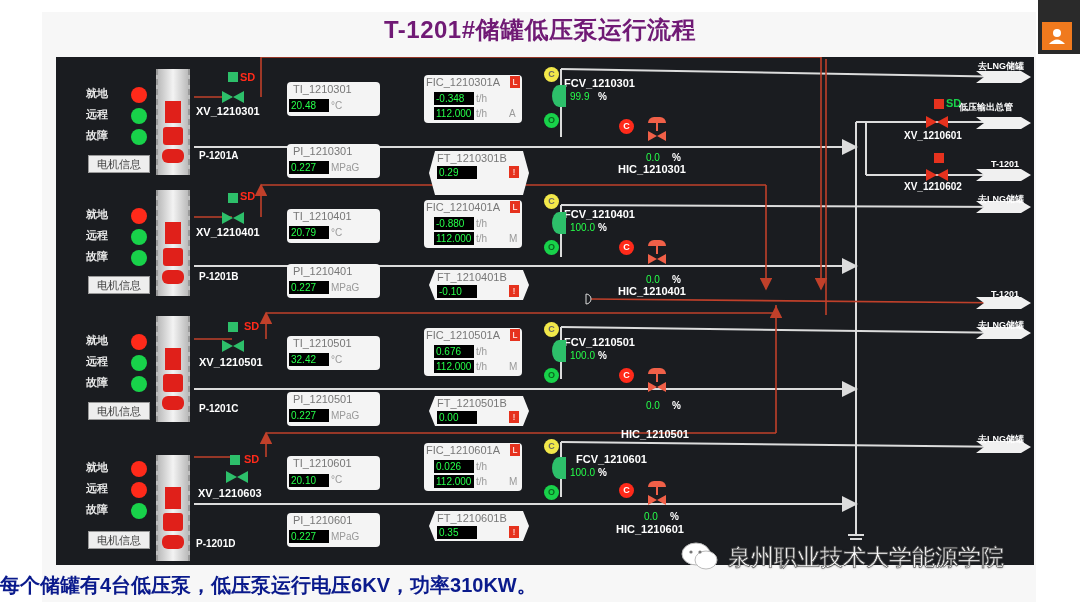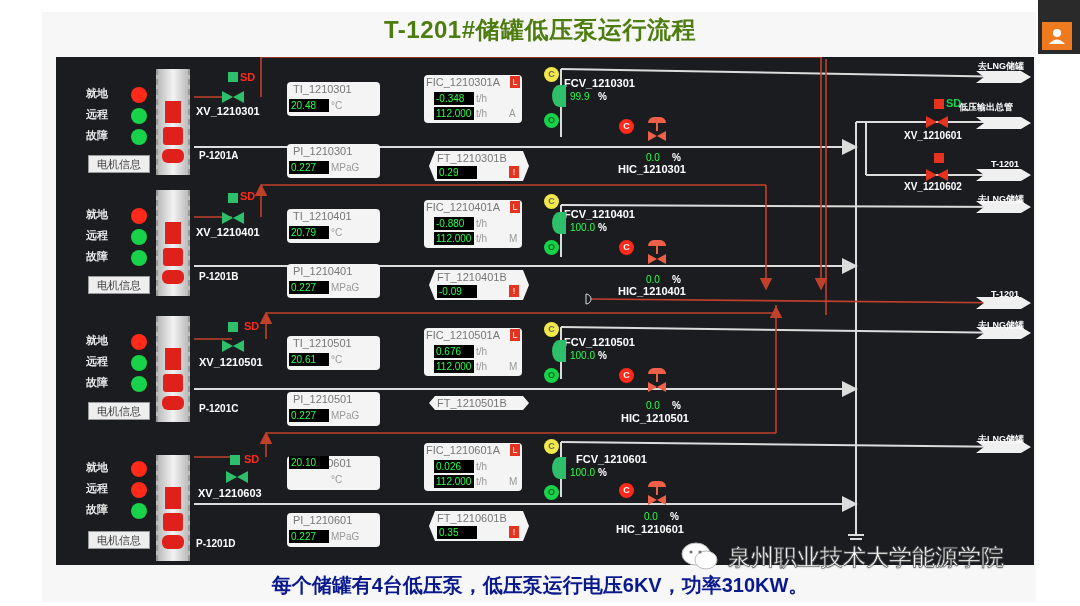--- a/index.html
+++ b/index.html
@@ -1,20 +1,20 @@
 <!DOCTYPE html>
 <html><head>
 <meta charset="utf-8">
 <style>
 *{box-sizing:border-box;margin:0;padding:0}
 body{width:1080px;height:606px;background:#ffffff;position:relative;overflow:hidden;font-family:"Liberation Sans",sans-serif}
 .slide{position:absolute;left:42px;top:12px;width:994px;height:590px;background:#f7f7f7}
-.title{position:absolute;left:0;top:14px;width:1080px;text-align:center;font-size:24px;font-weight:bold;color:#4d7c0f;letter-spacing:0.5px}
+.title{position:absolute;left:0;top:14px;width:1080px;text-align:center;font-size:24px;font-weight:bold;color:#701a75;letter-spacing:0.5px}
 .hmi{position:absolute;left:56px;top:57px;width:978px;height:508px;background:#1a1c20;overflow:hidden}
-.caption{position:absolute;left:0;top:572px;width:1080px;text-align:center;font-size:20px;font-weight:bold;color:#0a1a8c}
+.caption{position:absolute;left:0;top:572px;width:1080px;text-align:left;font-size:20px;font-weight:bold;color:#0a1a8c}
 .watermark{position:absolute;left:728px;top:542px;font-size:23px;color:#fff;-webkit-text-stroke:0.6px #555;text-shadow:0 0 2px #444;font-family:"DejaVu Sans",sans-serif}
 .wm-icon{position:absolute;left:680px;top:540px;width:40px;height:32px}
 .cam{position:absolute;left:1038px;top:0;width:42px;height:54px;background:#2a2a2a}
 .cam-btn{position:absolute;left:1042px;top:22px;width:30px;height:28px;background:#f07a1e;display:flex;align-items:center;justify-content:center}
 .lbl{position:absolute;color:#fff;font-size:11px;font-weight:bold;white-space:nowrap}
 .lblcn{position:absolute;color:#e6e6e6;font-size:11px;font-weight:bold}
 .lamp{position:absolute;width:16px;height:16px;border-radius:50%}
 .red{background:#ff2a1a}
 .green{background:#18d24a}
 .motorbtn{position:absolute;width:62px;height:18px;background:#eee;border:1px solid #999;color:#444;font-size:11px;text-align:center;line-height:16px}
@@ -143,21 +143,21 @@
     </div>
     <div class="panel" style="left:368px;top:18px;width:98px;height:48px">
       <div class="ph" style="left:2px">FIC_1210301A</div>
       <div class="tagL" style="left:86px;top:1px">L</div>
       <div class="vbox" style="left:10px;top:17px;width:40px">-0.348</div>
       <div class="vbox" style="left:10px;top:32px;width:40px">112.000</div>
       <div class="unit" style="left:52px;top:18px">t/h</div>
       <div class="unit" style="left:52px;top:33px">t/h</div>
       <div class="unit" style="left:85px;top:33px">A</div>
     </div>
-    <div class="panel" style="left:373px;top:94px;width:100px;height:30px;clip-path:polygon(6% 0,94% 0,100% 50%,94% 100%,6% 100%,0 50%)">
+    <div class="panel" style="left:373px;top:94px;width:100px;height:44px;clip-path:polygon(6% 0,94% 0,100% 50%,94% 100%,6% 100%,0 50%)">
       <div class="ph" style="left:8px">FT_1210301B</div>
       <div class="vbox" style="left:8px;top:15px;width:40px">0.29</div>
       <div class="tagL" style="left:80px;top:15px">!</div>
     </div>
     <div class="circ cy" style="left:488px;top:10px">C</div>
     <div class="circ co" style="left:488px;top:56px">O</div>
     <div class="lbl" style="left:508px;top:20px">FCV_1210301</div>
     <div class="grn" style="left:514px;top:34px">99.9</div>
     <div class="pct" style="left:542px;top:34px">%</div>
     <div style="position:absolute;left:496px;top:28px;width:14px;height:22px;border-radius:50% 0 0 50%;background:#2dbf6a"></div>
@@ -208,21 +208,21 @@
       <div class="ph" style="left:2px">FIC_1210401A</div>
       <div class="tagL" style="left:86px;top:1px">L</div>
       <div class="vbox" style="left:10px;top:17px;width:40px">-0.880</div>
       <div class="vbox" style="left:10px;top:32px;width:40px">112.000</div>
       <div class="unit" style="left:52px;top:18px">t/h</div>
       <div class="unit" style="left:52px;top:33px">t/h</div>
       <div class="unit" style="left:85px;top:33px">M</div>
     </div>
     <div class="panel" style="left:373px;top:92px;width:100px;height:30px;clip-path:polygon(6% 0,94% 0,100% 50%,94% 100%,6% 100%,0 50%)">
       <div class="ph" style="left:8px">FT_1210401B</div>
-      <div class="vbox" style="left:8px;top:15px;width:40px">-0.09</div>
+      <div class="vbox" style="left:8px;top:15px;width:40px">-0.10</div>
       <div class="tagL" style="left:80px;top:15px">!</div>
     </div>
     <div class="circ cy" style="left:488px;top:16px">C</div>
     <div class="circ co" style="left:488px;top:62px">O</div>
     <div class="lbl" style="left:508px;top:30px">FCV_1210401</div>
     <div class="grn" style="left:514px;top:44px">100.0</div>
     <div class="pct" style="left:542px;top:44px">%</div>
     <div style="position:absolute;left:496px;top:34px;width:14px;height:22px;border-radius:50% 0 0 50%;background:#2dbf6a"></div>
     <div class="circ cr" style="left:563px;top:62px">C</div>
     <div style="position:absolute;left:592px;top:62px;width:18px;height:24px">
@@ -252,38 +252,38 @@
         <div class="m3"></div>
       </div>
     <div class="lbl" style="left:143px;top:99px;font-size:10px">P-1201C</div>
     <div style="position:absolute;left:172px;top:18px;width:10px;height:10px;background:#2dbf6a"></div>
     <div class="sd" style="left:188px;top:16px">SD</div>
     <div style="position:absolute;left:166px;top:36px;border-top:6px solid transparent;border-bottom:6px solid transparent;border-left:11px solid #2dbf6a"></div>
     <div style="position:absolute;left:177px;top:36px;border-top:6px solid transparent;border-bottom:6px solid transparent;border-right:11px solid #2dbf6a"></div>
     <div class="lbl" style="left:143px;top:52px">XV_1210501</div>
     <div class="panel" style="left:231px;top:32px;width:93px;height:34px">
       <div class="ph">TI_1210501</div>
-      <div class="vbox" style="left:2px;top:17px;width:40px">20.61</div>
+      <div class="vbox" style="left:2px;top:17px;width:40px">32.42</div>
       <div class="unit" style="left:44px;top:18px">°C</div>
     </div>
     <div class="panel" style="left:231px;top:88px;width:93px;height:34px">
       <div class="ph">PI_1210501</div>
       <div class="vbox" style="left:2px;top:17px;width:40px">0.227</div>
       <div class="unit" style="left:44px;top:18px">MPaG</div>
     </div>
     <div class="panel" style="left:368px;top:24px;width:98px;height:48px">
       <div class="ph" style="left:2px">FIC_1210501A</div>
       <div class="tagL" style="left:86px;top:1px">L</div>
       <div class="vbox" style="left:10px;top:17px;width:40px">0.676</div>
       <div class="vbox" style="left:10px;top:32px;width:40px">112.000</div>
       <div class="unit" style="left:52px;top:18px">t/h</div>
       <div class="unit" style="left:52px;top:33px">t/h</div>
       <div class="unit" style="left:85px;top:33px">M</div>
     </div>
-    <div class="panel" style="left:373px;top:92px;width:100px;height:14px;clip-path:polygon(6% 0,94% 0,100% 50%,94% 100%,6% 100%,0 50%)">
+    <div class="panel" style="left:373px;top:92px;width:100px;height:30px;clip-path:polygon(6% 0,94% 0,100% 50%,94% 100%,6% 100%,0 50%)">
       <div class="ph" style="left:8px">FT_1210501B</div>
       <div class="vbox" style="left:8px;top:15px;width:40px">0.00</div>
       <div class="tagL" style="left:80px;top:15px">!</div>
     </div>
     <div class="circ cy" style="left:488px;top:18px">C</div>
     <div class="circ co" style="left:488px;top:64px">O</div>
     <div class="lbl" style="left:508px;top:32px">FCV_1210501</div>
     <div class="grn" style="left:514px;top:46px">100.0</div>
     <div class="pct" style="left:542px;top:46px">%</div>
     <div style="position:absolute;left:496px;top:36px;width:14px;height:22px;border-radius:50% 0 0 50%;background:#2dbf6a"></div>
@@ -291,21 +291,21 @@
     <div style="position:absolute;left:592px;top:64px;width:18px;height:24px">
       <div style="width:18px;height:6px;background:#f06048;border-radius:9px 9px 0 0"></div>
       <div style="margin-left:8px;width:2px;height:8px;background:#f06048"></div>
       <div style="display:flex">
           <div style="border-top:5px solid transparent;border-bottom:5px solid transparent;border-left:9px solid #f06048"></div>
           <div style="border-top:5px solid transparent;border-bottom:5px solid transparent;border-right:9px solid #f06048"></div>
         </div>
     </div>
     <div class="grn" style="left:590px;top:96px">0.0</div>
     <div class="pct" style="left:616px;top:96px">%</div>
-    <div class="lbl" style="left:565px;top:108px">HIC_1210501</div>
+    <div class="lbl" style="left:565px;top:124px">HIC_1210501</div>
   </div>
 
   <div style="position:absolute;left:0;top:372px;width:978px;height:136px">
     <div class="lblcn" style="left:30px;top:31px">就地</div>
     <div class="lblcn" style="left:30px;top:52px">远程</div>
     <div class="lblcn" style="left:30px;top:73px">故障</div>
     <div class="lamp red" style="left:75px;top:32px"></div>
     <div class="lamp red" style="left:75px;top:53px"></div>
     <div class="lamp green" style="left:75px;top:74px"></div>
     <div class="motorbtn" style="left:32px;top:102px">电机信息</div>
@@ -315,21 +315,21 @@
         <div class="m3"></div>
       </div>
     <div class="lbl" style="left:140px;top:109px;font-size:10px">P-1201D</div>
     <div style="position:absolute;left:174px;top:26px;width:10px;height:10px;background:#2dbf6a"></div>
     <div class="sd" style="left:188px;top:24px">SD</div>
     <div style="position:absolute;left:170px;top:42px;border-top:6px solid transparent;border-bottom:6px solid transparent;border-left:11px solid #2dbf6a"></div>
     <div style="position:absolute;left:181px;top:42px;border-top:6px solid transparent;border-bottom:6px solid transparent;border-right:11px solid #2dbf6a"></div>
     <div class="lbl" style="left:142px;top:58px">XV_1210603</div>
     <div class="panel" style="left:231px;top:27px;width:93px;height:34px">
       <div class="ph">TI_1210601</div>
-      <div class="vbox" style="left:2px;top:0;width:40px">20.10</div>
+      <div class="vbox" style="left:2px;top:18px;width:40px">20.10</div>
       <div class="unit" style="left:44px;top:18px">°C</div>
     </div>
     <div class="panel" style="left:231px;top:84px;width:93px;height:34px">
       <div class="ph">PI_1210601</div>
       <div class="vbox" style="left:2px;top:17px;width:40px">0.227</div>
       <div class="unit" style="left:44px;top:18px">MPaG</div>
     </div>
     <div class="panel" style="left:368px;top:14px;width:98px;height:48px">
       <div class="ph" style="left:2px">FIC_1210601A</div>
       <div class="tagL" style="left:86px;top:1px">L</div>

